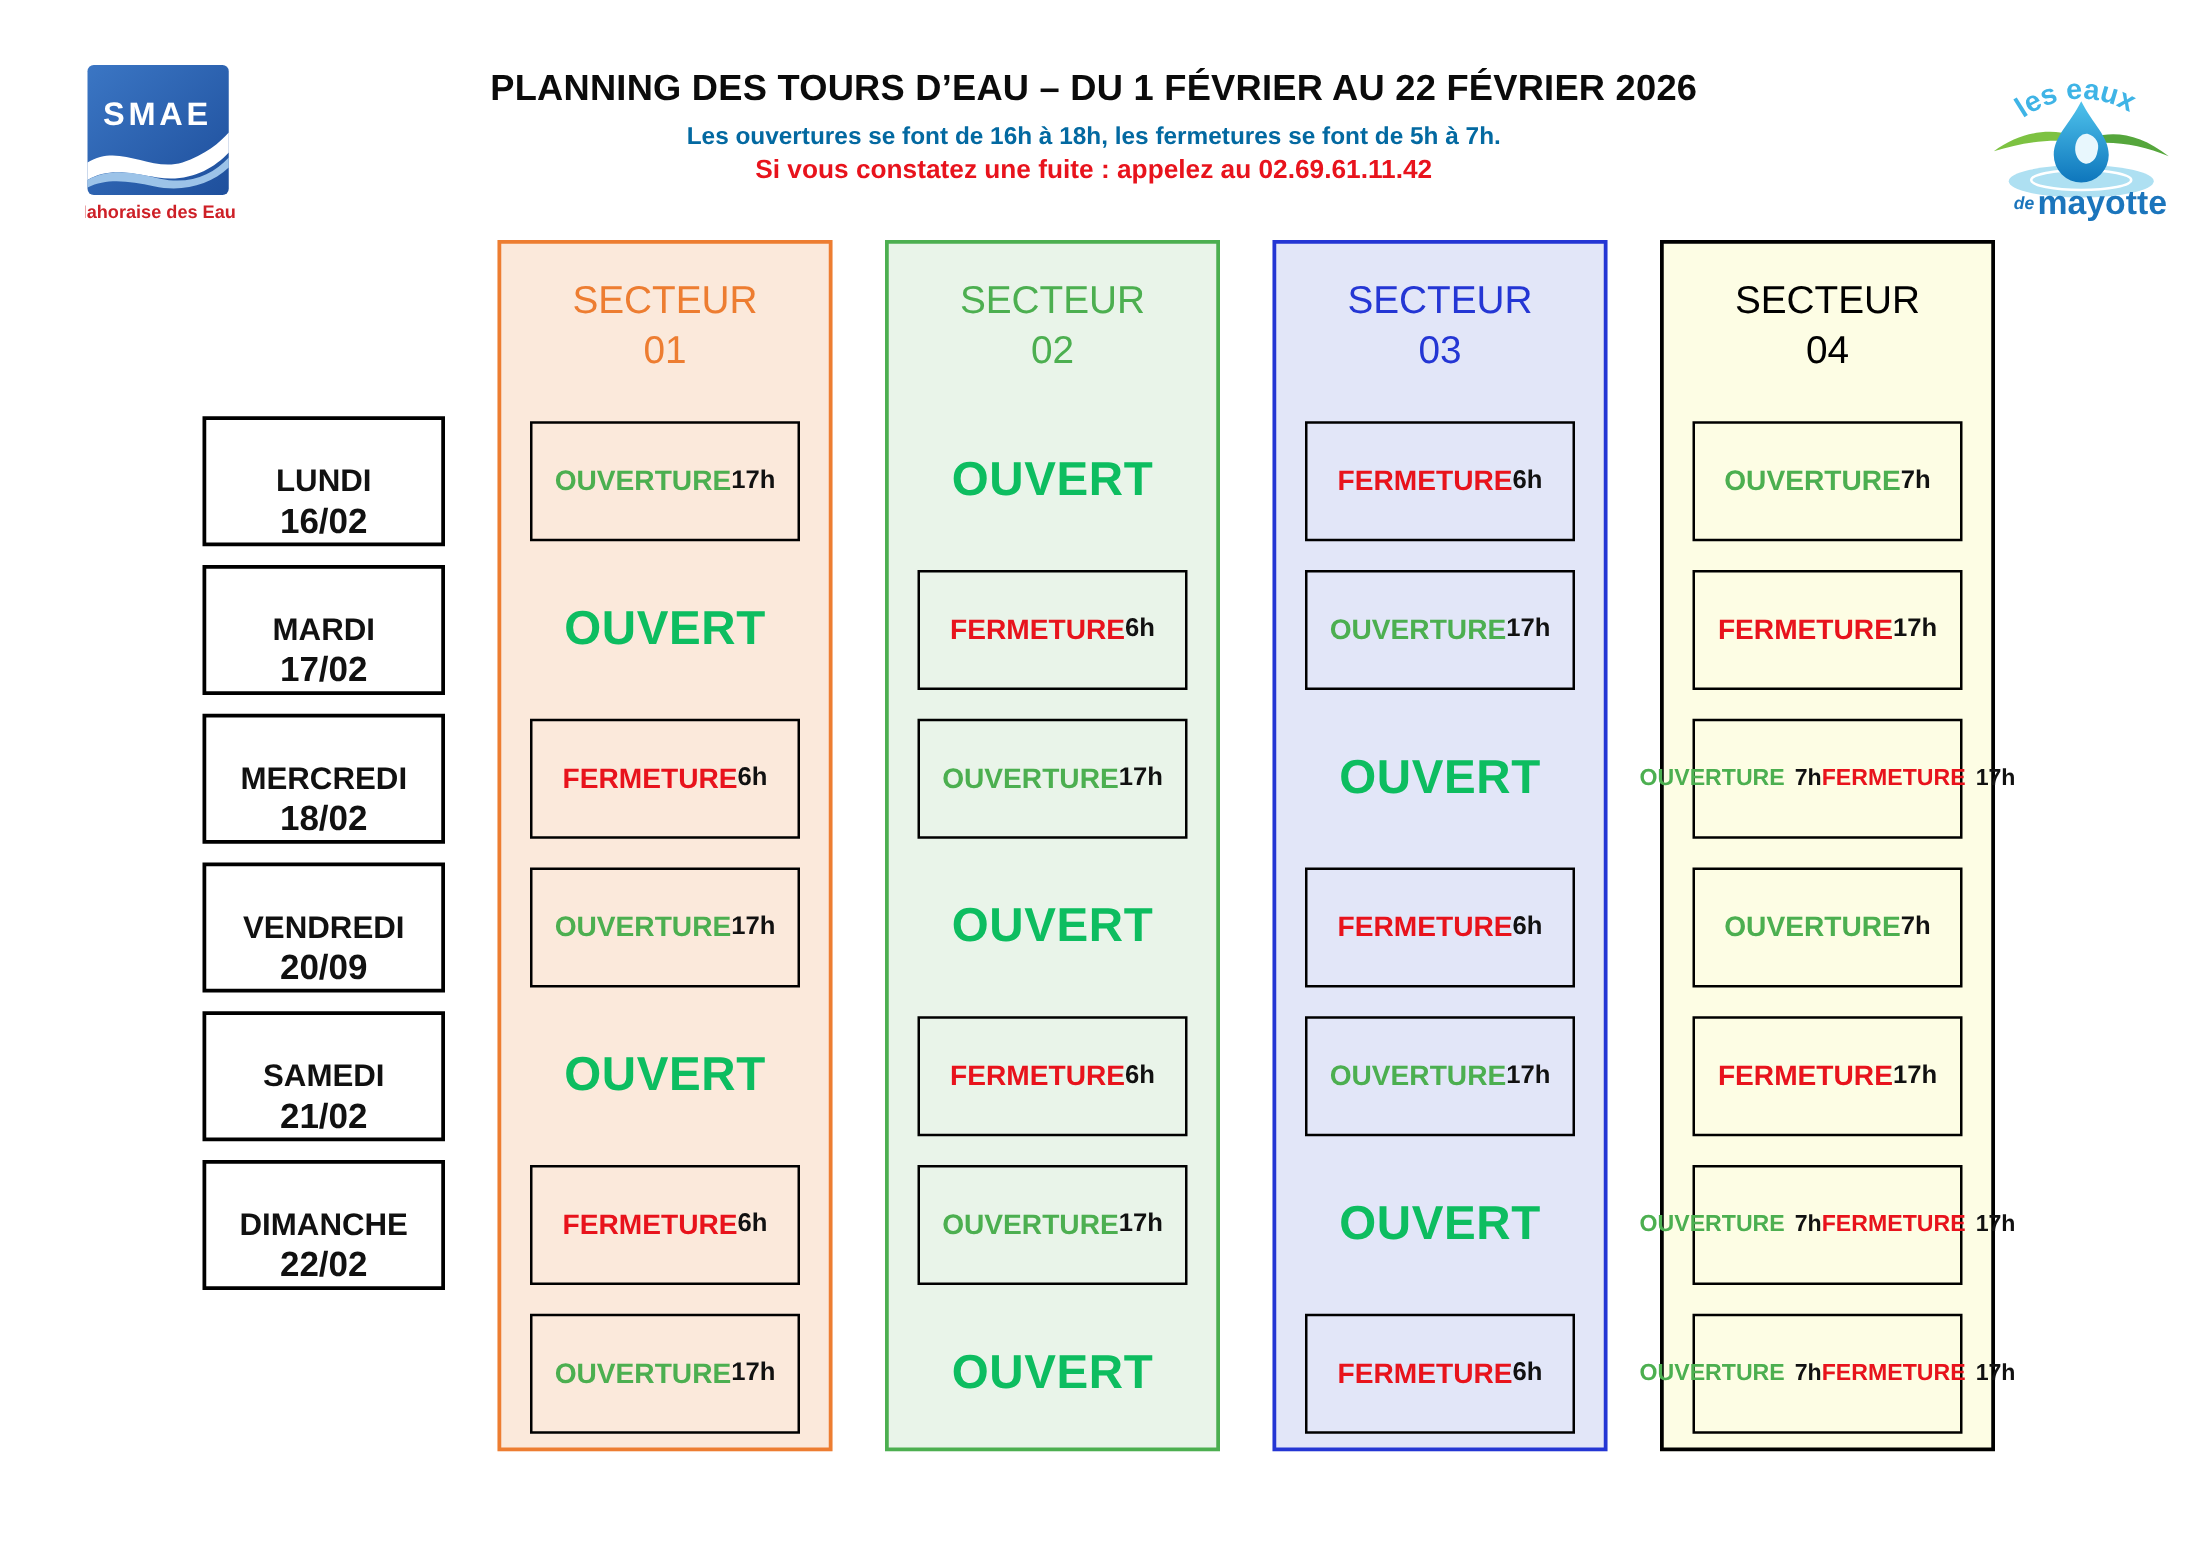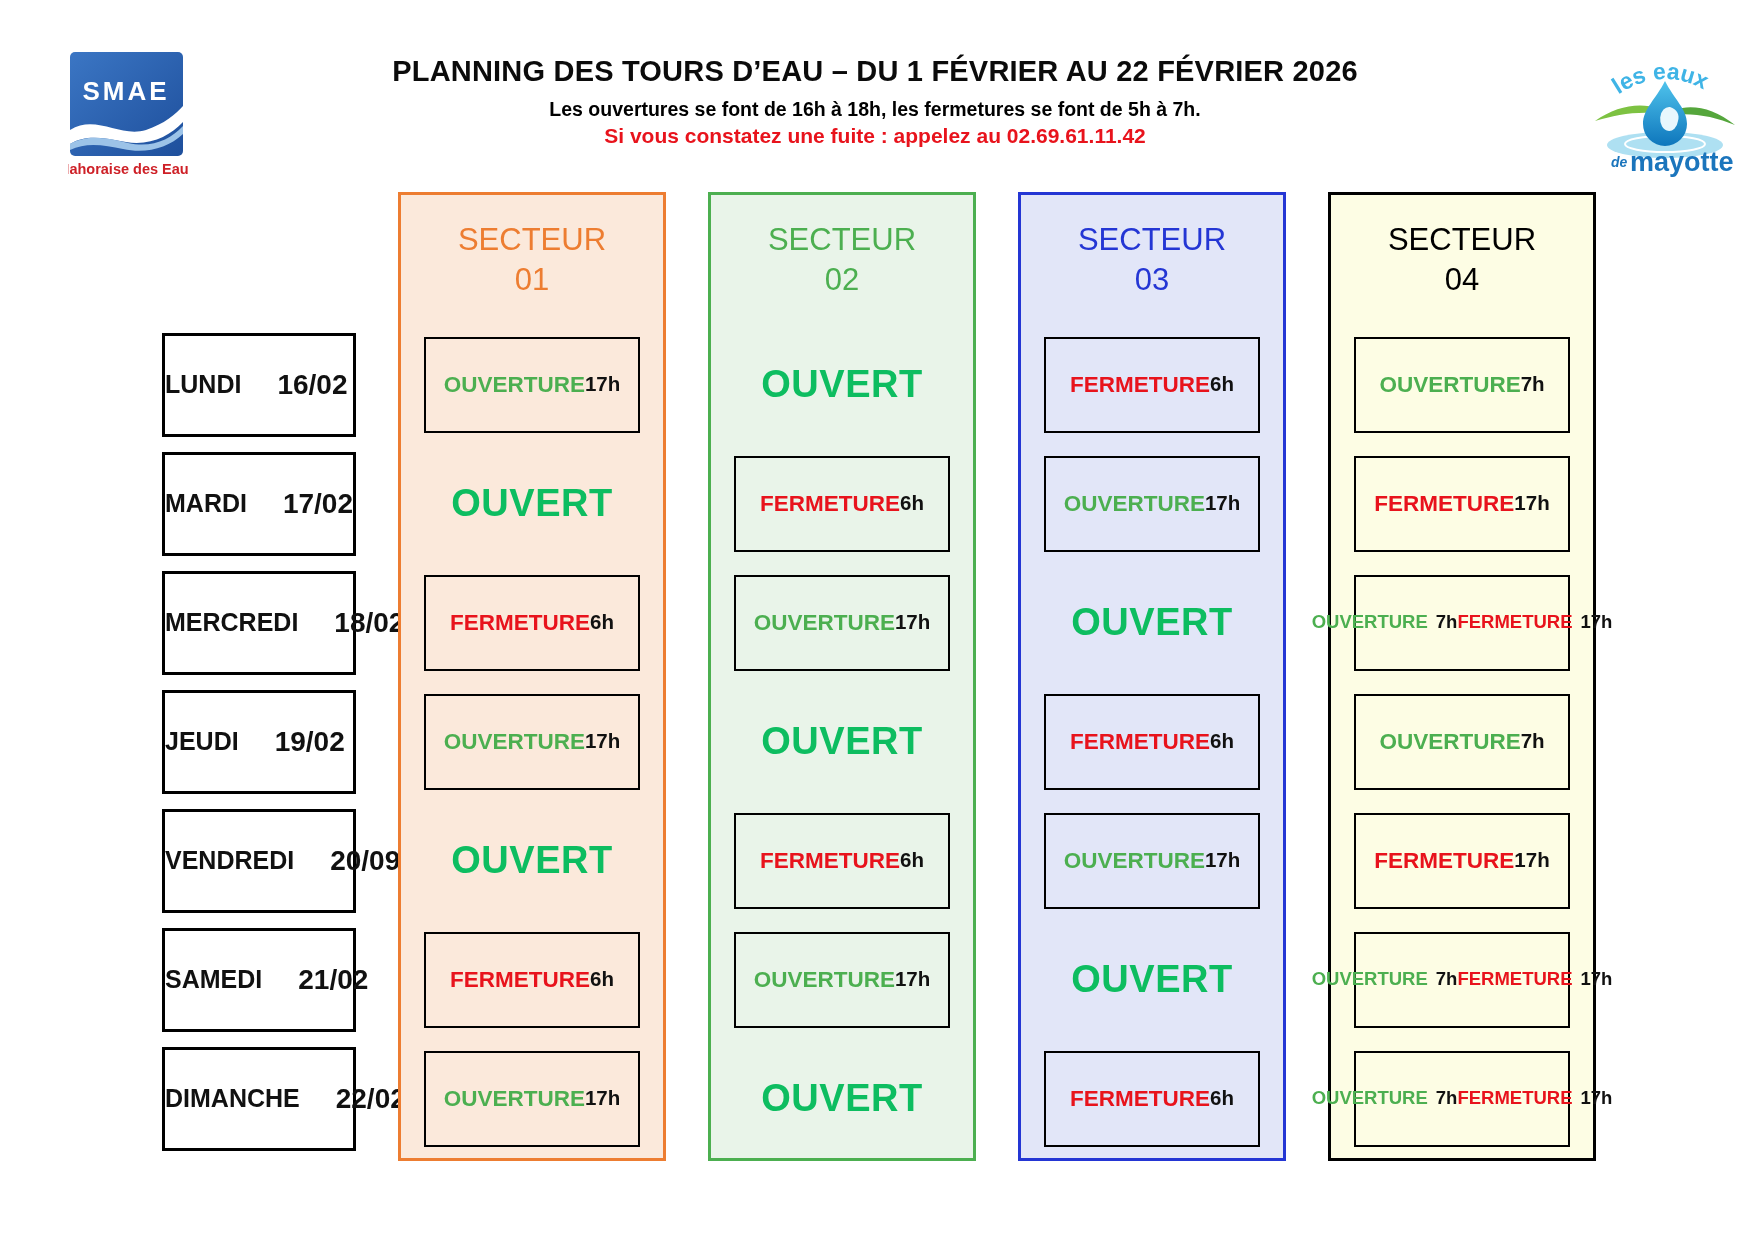--- a/index.html
+++ b/index.html
@@ -2,33 +2,33 @@
 <html lang="fr"><head>
 <meta charset="utf-8">
 <style>
   html,body{margin:0;padding:0;background:#ffffff;}
   .page{position:relative;width:1754px;height:1241px;background:#ffffff;overflow:hidden;
         font-family:"Liberation Sans","DejaVu Sans",sans-serif;color:#111;}
 
   
   .page-header{position:absolute;top:55px;left:185px;width:1380px;text-align:center;}
   .page-title{font-size:29px;font-weight:bold;letter-spacing:.2px;color:#0b0b0b;margin:0 0 10px 0;}
-  .page-sub{font-size:19.5px;font-weight:bold;color:#000000;margin:2px 0;}
+  .page-sub{font-size:19.5px;font-weight:bold;color:#0369a1;margin:2px 0;}
   .page-alert{font-size:21px;font-weight:bold;margin:3px 0 0 0;}
 
   .logo-smae{position:absolute;top:52px;left:68px;width:120px;height:125px;}
   .logo-mayotte{position:absolute;top:45px;left:1585px;width:160px;height:132px;}
 
   
   .board{position:absolute;top:192px;left:162px;display:flex;gap:42px;align-items:flex-start;}
   .day-col{width:194px;flex:0 0 auto;}
   .col-spacer{height:133px;}
   .day-slot{height:119px;display:flex;align-items:center;justify-content:center;}
   .day-box{width:188px;height:98px;border:3px solid #000;background:#fff;
-           display:flex;flex-direction:row;align-items:center;justify-content:flex-start;line-height:1.18;gap:36px;}
+           display:flex;flex-direction:column;align-items:center;justify-content:flex-end;line-height:1.18;}
   .day-name{font-size:25px;font-weight:bold;}
   .day-date{font-size:28px;font-weight:bold;}
 
   .sector-col{width:262px;flex:0 0 auto;border:3px solid #000;}
   .col-header{height:130px;display:flex;flex-direction:column;align-items:center;justify-content:center;
               font-size:31px;font-weight:normal;line-height:1.28;}
   .cell-slot{height:119px;display:flex;align-items:center;justify-content:center;}
   .cell-box{width:212px;height:92px;border:2.5px solid #000;
             display:flex;flex-direction:row;align-items:center;justify-content:center;}
   .cell-line{display:flex;gap:8px;align-items:baseline;justify-content:center;font-weight:bold;}
@@ -104,26 +104,20 @@
           </div>
         </div>
         <div class="day-slot">
           <div class="day-box">
             <span class="day-name">MERCREDI</span>
             <span class="day-date">18/02</span>
           </div>
         </div>
         <div class="day-slot">
           <div class="day-box">
-            <span class="day-name">JEUDI</span>
-            <span class="day-date">19/02</span>
-          </div>
-        </div>
-        <div class="day-slot">
-          <div class="day-box">
             <span class="day-name">VENDREDI</span>
             <span class="day-date">20/09</span>
           </div>
         </div>
         <div class="day-slot">
           <div class="day-box">
             <span class="day-name">SAMEDI</span>
             <span class="day-date">21/02</span>
           </div>
         </div>

